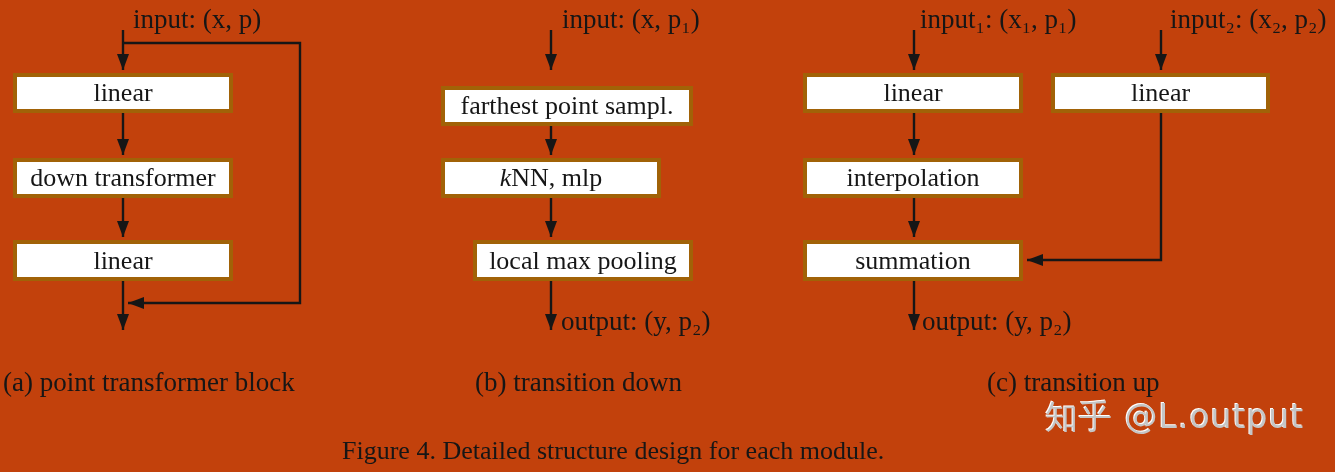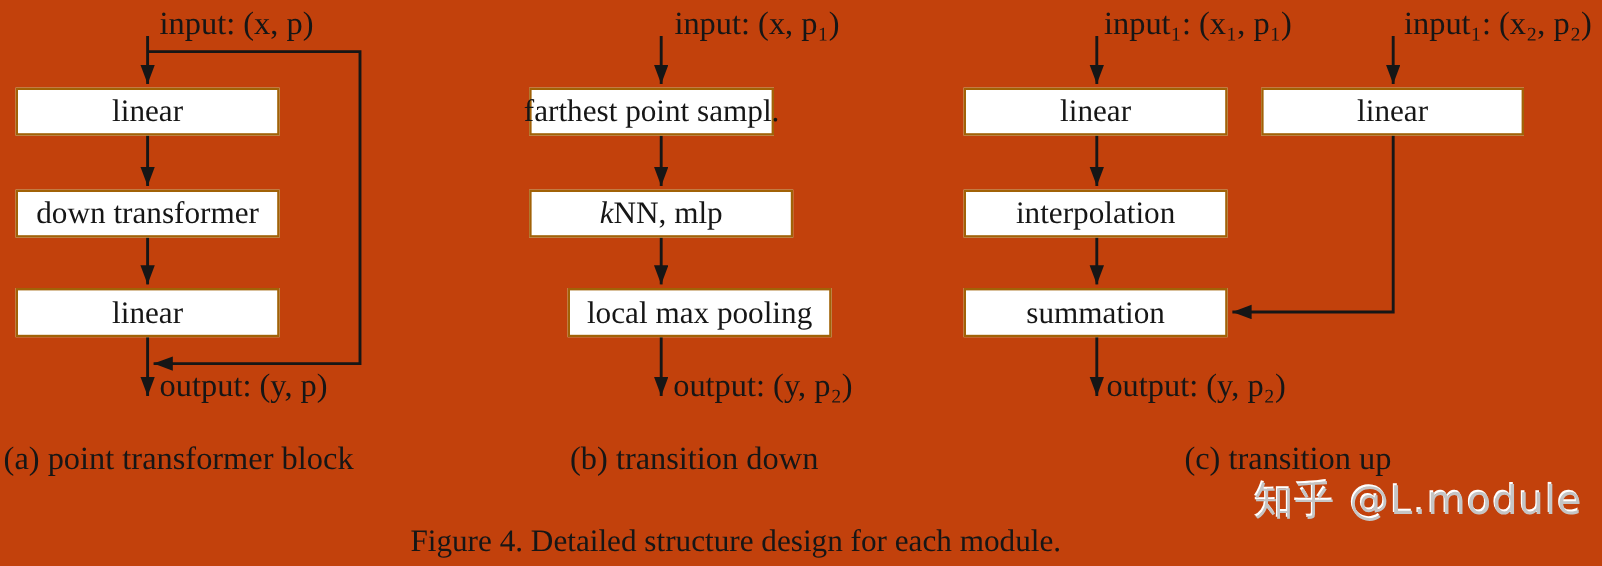--- a/index.html
+++ b/index.html
@@ -15,21 +15,21 @@
   }
   .connector-layer {
     position: absolute;
     left: 0; top: 0;
     width: 1335px; height: 472px;
     pointer-events: none;
   }
   .flow-box {
     position: absolute;
     box-sizing: border-box;
-    border: 2px solid #a16207;
+    border: 4px solid #a16207;
     background: #ffffff;
     display: flex;
     align-items: center;
     justify-content: center;
     font-size: 26px;
     line-height: 1;
     white-space: nowrap;
   }
   .box-italic { font-style: italic; }
   .io-label {
@@ -101,54 +101,53 @@
   <div class="io-label" style="left:133px; top:4px;">input: (x, p)</div>
   <div class="flow-box" style="left:13px; top:73px; width:220px; height:40px;">
     <span>linear</span>
   </div>
   <div class="flow-box" style="left:13px; top:158px; width:220px; height:40px;">
     <span>down transformer</span>
   </div>
   <div class="flow-box" style="left:13px; top:240px; width:220px; height:41px;">
     <span>linear</span>
   </div>
-  <div class="io-label" style="left:133px; top:306px;">output: (y, p)</div>
   <div class="sub-caption" style="left:3px; top:367px;">(a) point transformer block</div>
 
   <div class="io-label" style="left:562px; top:4px;">input: (x, p₁)</div>
-  <div class="flow-box" style="left:441px; top:73px; width:204px; height:40px;">
+  <div class="flow-box" style="left:441px; top:86px; width:252px; height:40px;">
     <span>farthest point sampl.</span>
   </div>
   <div class="flow-box" style="left:441px; top:158px; width:220px; height:40px;">
     <span class="box-italic">k</span>
       <span>NN, mlp</span>
   </div>
   <div class="flow-box" style="left:441px; top:240px; width:220px; height:41px;margin-left:32px;">
     <span>local max pooling</span>
   </div>
   <div class="io-label" style="left:561px; top:306px;">output: (y, p₂)</div>
   <div class="sub-caption" style="left:475px; top:367px;">(b) transition down</div>
 
   <div class="io-label" style="left:920px; top:4px;">input₁: (x₁, p₁)</div>
-  <div class="io-label" style="left:1170px; top:4px;">input₁: (x₂, p₂)</div>
+  <div class="io-label" style="left:1170px; top:4px;">input₂: (x₂, p₂)</div>
   <div class="flow-box" style="left:803px; top:73px; width:220px; height:40px;">
     <span>linear</span>
   </div>
   <div class="flow-box" style="left:1051px; top:73px; width:219px; height:40px;">
     <span>linear</span>
   </div>
   <div class="flow-box" style="left:803px; top:158px; width:220px; height:40px;">
     <span>interpolation</span>
   </div>
   <div class="flow-box" style="left:803px; top:240px; width:220px; height:41px;">
     <span>summation</span>
   </div>
   <div class="io-label" style="left:922px; top:306px;">output: (y, p₂)</div>
   <div class="sub-caption" style="left:987px; top:367px;">(c) transition up</div>
 
   <div class="figure-caption">Figure 4. Detailed structure design for each module.</div>
 
   <div class="watermark">
     <span>知乎</span>
-    <span>@L.module</span>
+    <span>@L.output</span>
   </div>
 
 </div>
 
 </body></html>

